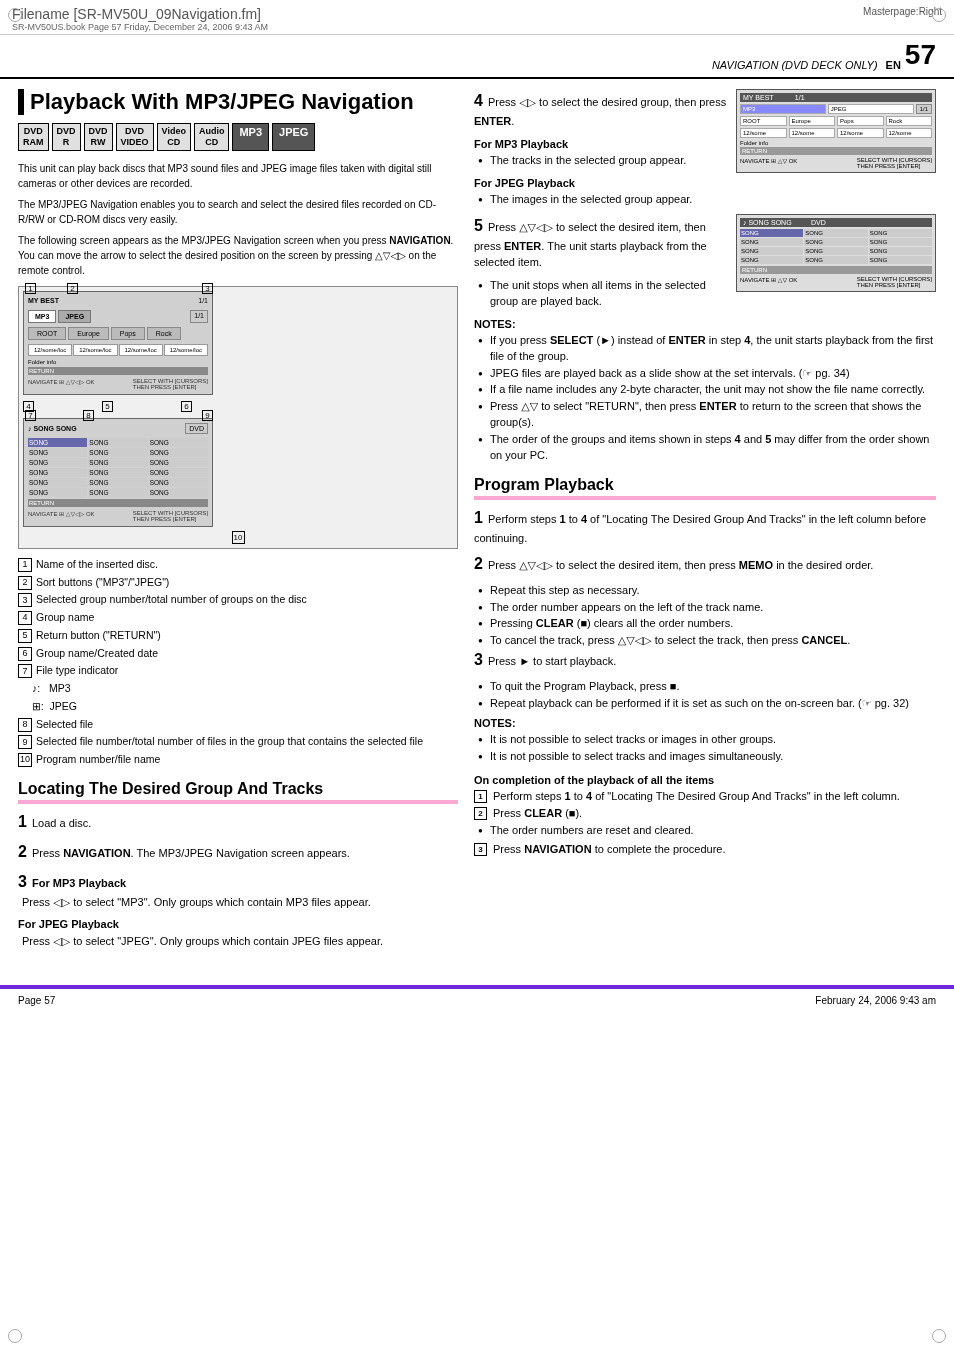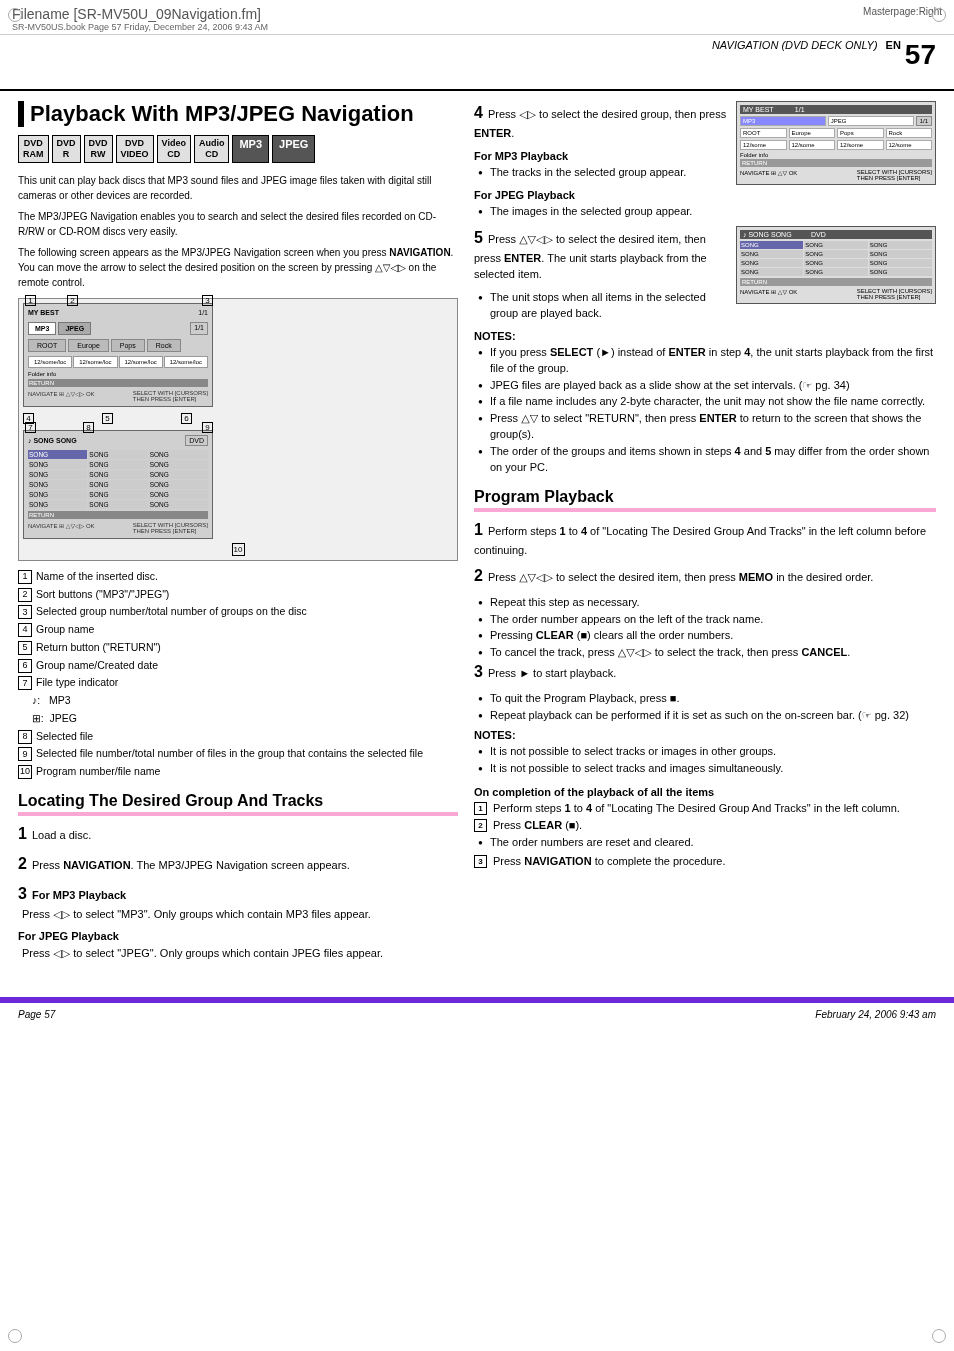--- a/index.html
+++ b/index.html
@@ -34,22 +34,22 @@
     }
     .header-bookinfo {
       font-size: 9px;
       color: #666;
     }
 
     
     .top-bar {
       display: flex;
       justify-content: flex-end;
-      align-items: flex-start;
-      padding: 4px 18px 18px 18px;
+      align-items: flex-end;
+      padding: 4px 18px 6px 18px;
       border-bottom: 2px solid #000;
     }
     .navigation-label {
       font-size: 11px;
       font-style: italic;
       margin-right: 8px;
       color: #000;
     }
     .en-label {
       font-size: 11px;
@@ -224,24 +224,23 @@
       font-size: 6px;
       padding: 1px 2px;
       margin-top: 1px;
     }
 
     
     .page-footer {
       display: flex;
       justify-content: space-between;
       padding: 6px 18px;
-      border-top: 6px solid #6d28d9;
+      border-top: 4px solid #6d28d9;
       margin-top: 20px;
       font-size: 10px;
-      font-style: italic;
     }
     .corner-circle {
       width: 14px;
       height: 14px;
       border: 1.5px solid #aaa;
       border-radius: 50%;
       position: absolute;
     }
     .corner-tl { top: 8px; left: 8px; }
     .corner-tr { top: 8px; right: 8px; }

